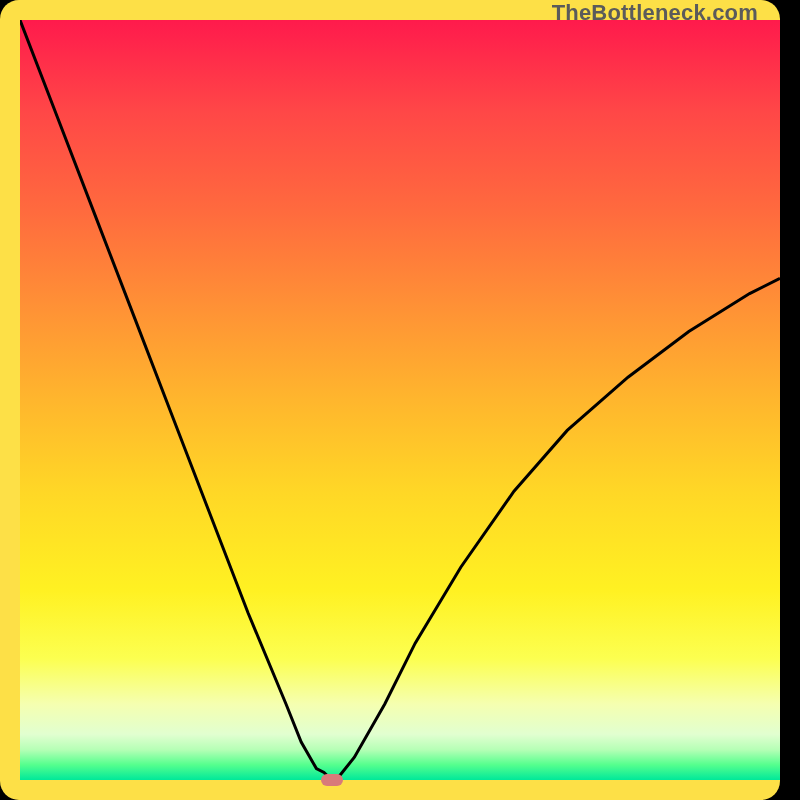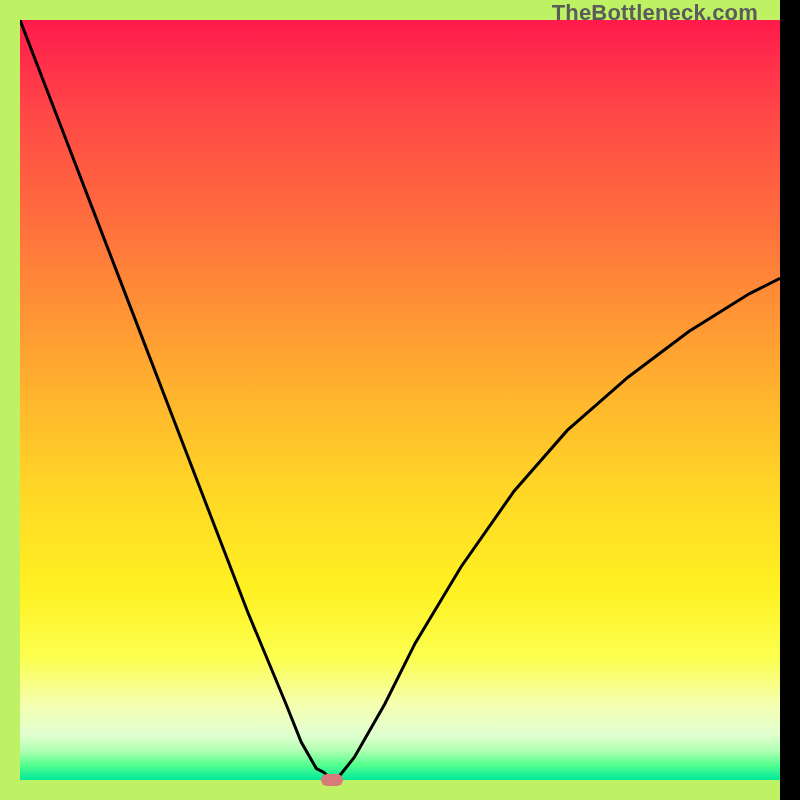--- a/index.html
+++ b/index.html
@@ -1,21 +1,22 @@
 <!DOCTYPE html>
 <html><head>
 <meta charset="utf-8">
 <style>
   * { margin: 0; padding: 0; box-sizing: border-box; }
   html, body { width: 800px; height: 800px; overflow: hidden; background: #000; }
   .outer {
     width: 780px;
     height: 800px;
-    background: #bef264;
+    background: #fde047;
     position: relative;
+    border-radius: 19px;
   }
   .plot-area {
     position: absolute;
     left: 20px;
     top: 20px;
     width: 760px;
     height: 760px;
     background: linear-gradient(
       to bottom,
       #ff1a4c 0%,

